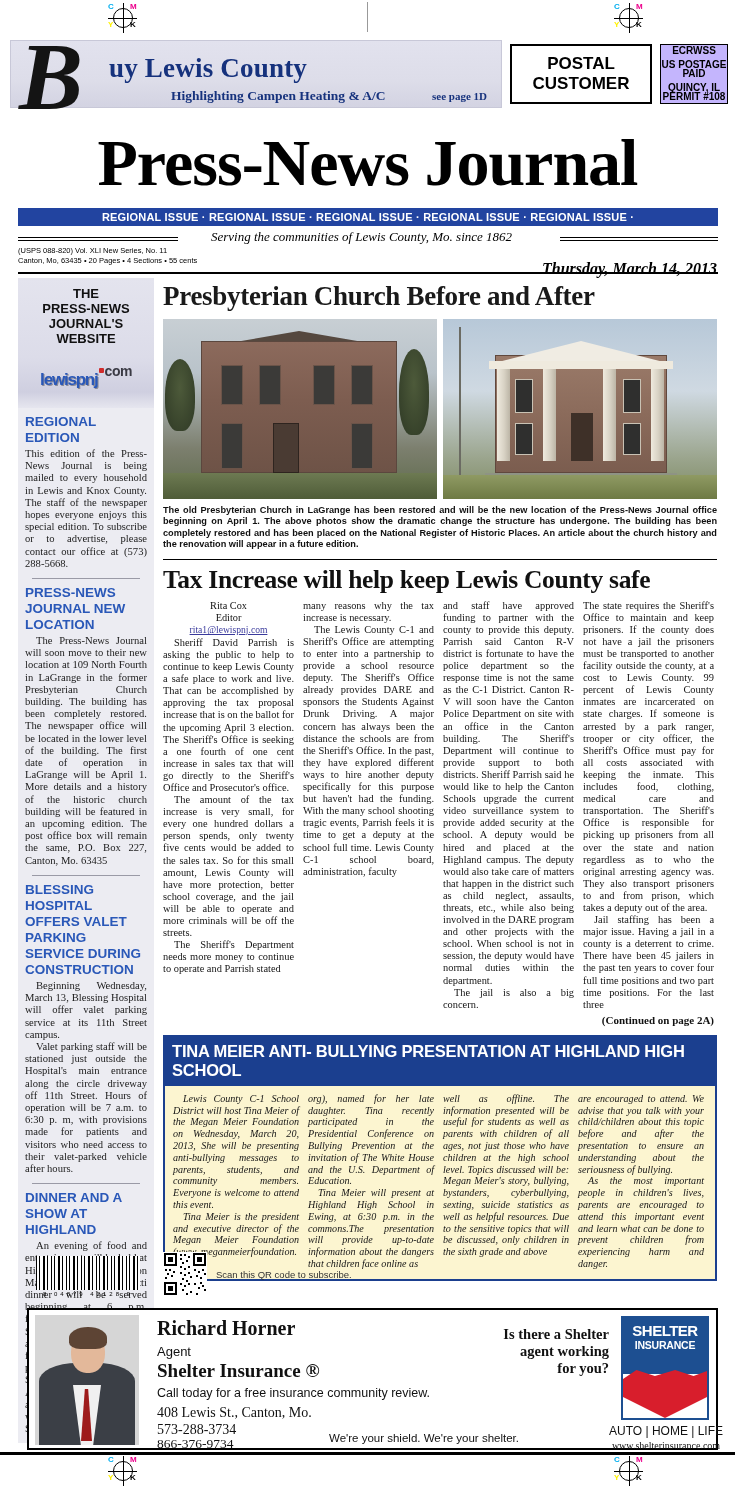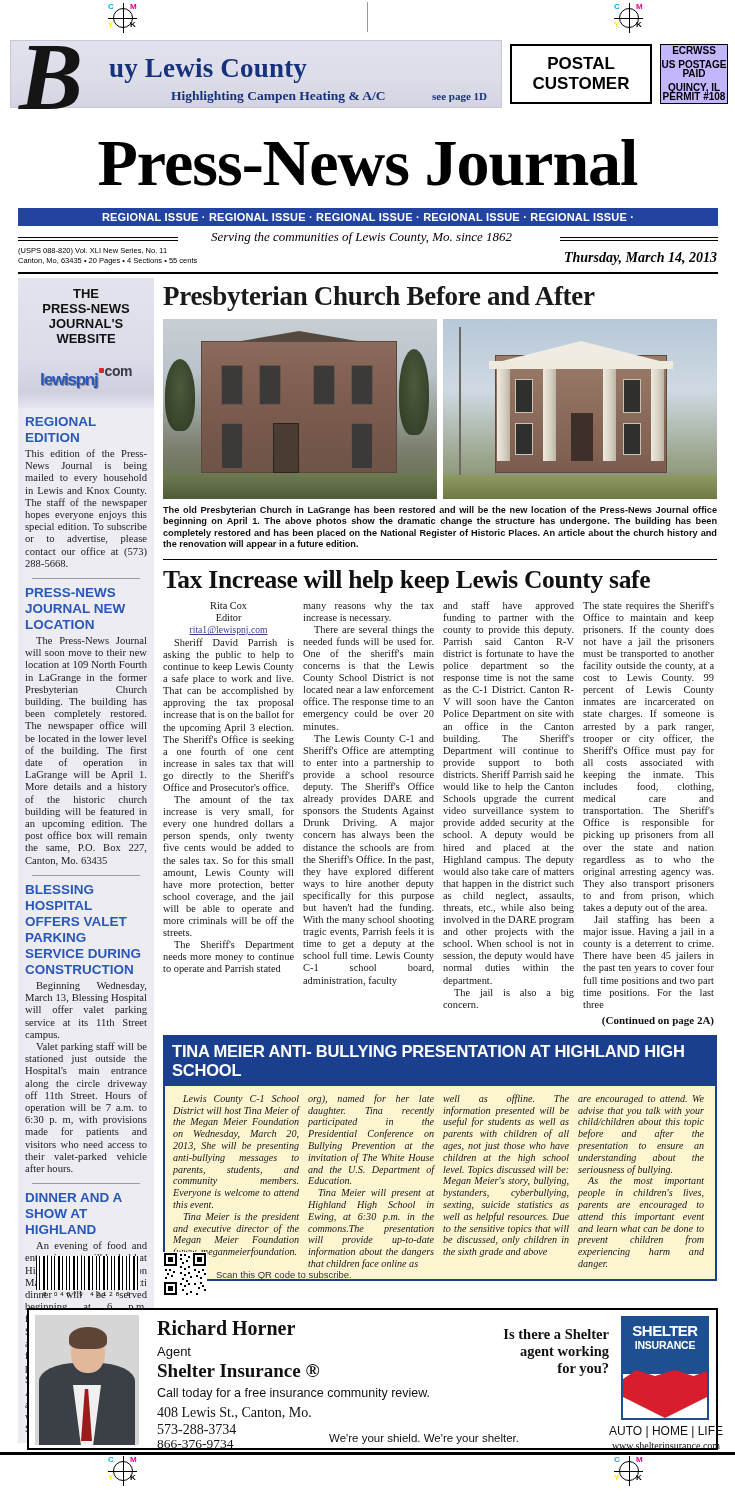--- a/index.html
+++ b/index.html
@@ -94,23 +94,23 @@
   }
   .serving-rule-l { position:absolute; left:18px; top:237px; width:160px; height:4px;
                     border-top:1.5px solid #000; border-bottom:1.5px solid #000; }
   .serving-rule-r { position:absolute; left:560px; top:237px; width:158px; height:4px;
                     border-top:1.5px solid #000; border-bottom:1.5px solid #000; }
   .usps-info {
     position:absolute; left:18px; top:246px;
     font-family:"Liberation Sans", sans-serif; font-size:7.5px; line-height:10px; color:#000;
   }
   .issue-date {
-    position:absolute; right:18px; top:250px;
+    position:absolute; right:18px; top:260px;
     font-family:"Liberation Serif", serif; font-weight:bold; font-style:italic;
-    font-size:14px; color:#000;
+    font-size:16px; color:#000;
   }
   .rule-under-head { position:absolute; left:18px; top:272px; width:700px; height:2px; background:#000; }
 
   
   .sidebar { position:absolute; left:18px; top:278px; width:136px; }
   .web-promo {
     background:linear-gradient(180deg,#e4e4ee 0%, #dcdce9 70%, #cfcfe0 100%);
     padding:8px 4px 2px; text-align:center;
   }
   .web-promo-title {
@@ -492,21 +492,20 @@
       </div>
       <div class="body-txt">
         <p>Sheriff David Parrish is asking the public to help to continue to keep Lewis County a safe place to work and live. That can be accomplished by approving the tax proposal increase that is on the ballot for the upcoming April 3 election. The Sheriff's Office is seeking a one fourth of one cent increase in sales tax that will go directly to the Sheriff's Office and Prosecutor's office.</p>
         <p>The amount of the tax increase is very small, for every one hundred dollars a person spends, only twenty five cents would be added to the sales tax. So for this small amount,  Lewis County will have more protection, better school coverage, and the jail will be able to operate and more criminals will be off the streets.</p>
         <p>The Sheriff's Department needs more money to continue to operate and Parrish stated</p>
       </div>
     </div>
     <div class="col">
       <div class="body-txt">
         <p style="text-indent:0">many reasons why the tax increase is necessary.</p>
-        <p>There are several things the needed funds will be used for. One of the sheriff's main concerns is that the Lewis County School District is not located near a law enforcement office. The response time to an emergency could be over 20 minutes.</p>
         <p>The Lewis County C-1 and Sheriff's Office are attempting to enter into a partnership to provide a school resource deputy. The Sheriff's Office already provides DARE and sponsors the Students Against Drunk Driving. A major concern has always been the distance the schools are from the Sheriff's Office. In the past, they have explored different ways to hire another deputy specifically for this purpose but haven't had the funding. With the many school shooting tragic events, Parrish feels it is time to get a deputy at the school full time. Lewis County C-1 school board, administration, faculty</p>
       </div>
     </div>
     <div class="col">
       <div class="body-txt">
         <p style="text-indent:0">and staff have approved funding to partner with the county to provide this deputy. Parrish said Canton R-V district is fortunate to have the police department so the response time is not the same as the C-1 District. Canton R-V will soon have the Canton Police Department on site with an office in the Canton building. The Sheriff's Department will continue to provide support to both districts. Sheriff Parrish said he would like to help the Canton Schools upgrade the current video surveillance system to provide added security at the school. A deputy would be hired and placed at the Highland campus. The deputy would also take care of matters that happen in the district such as child neglect, assaults, threats, etc., while also being involved in the DARE program and other projects with the school. When school is not in session, the deputy would have normal duties within the department.</p>
         <p>The jail is also a big concern.</p>
       </div>
     </div>
     <div class="col">

